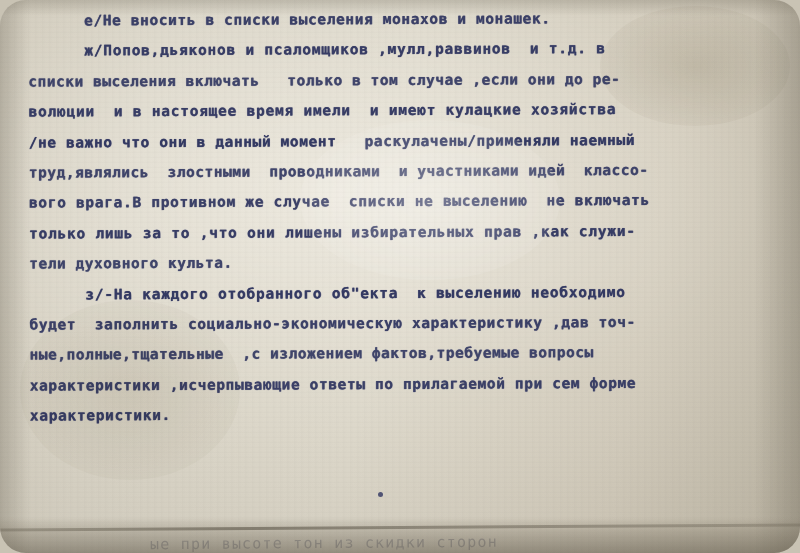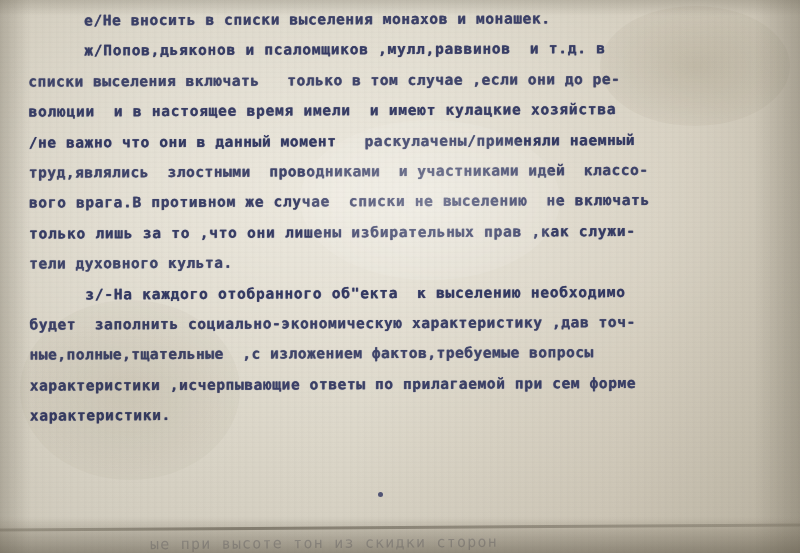--- a/index.html
+++ b/index.html
@@ -16,20 +16,21 @@
 
   #page {
     position: relative;
     width: 800px;
     height: 553px;
     overflow: hidden;
     
     background:
       radial-gradient(ellipse 120% 90% at 42% 35%, rgba(255,252,245,0.55) 0%, rgba(255,250,240,0.12) 45%, rgba(120,110,92,0.16) 100%),
       linear-gradient(100deg, #cfc9ba 0%, #d6d1c3 18%, #d9d4c6 48%, #cfc8b8 78%, #bcb5a4 100%);
+    border-radius: 26px;
   }
 
   
   #grain {
     position: absolute;
     inset: 0;
     pointer-events: none;
     background-image:
       repeating-linear-gradient(0deg, rgba(0,0,0,0.022) 0px, rgba(0,0,0,0.0) 2px, rgba(255,255,255,0.02) 3px, rgba(0,0,0,0.0) 5px),
       repeating-linear-gradient(90deg, rgba(0,0,0,0.018) 0px, rgba(0,0,0,0.0) 3px, rgba(255,255,255,0.015) 4px, rgba(0,0,0,0.0) 7px);

